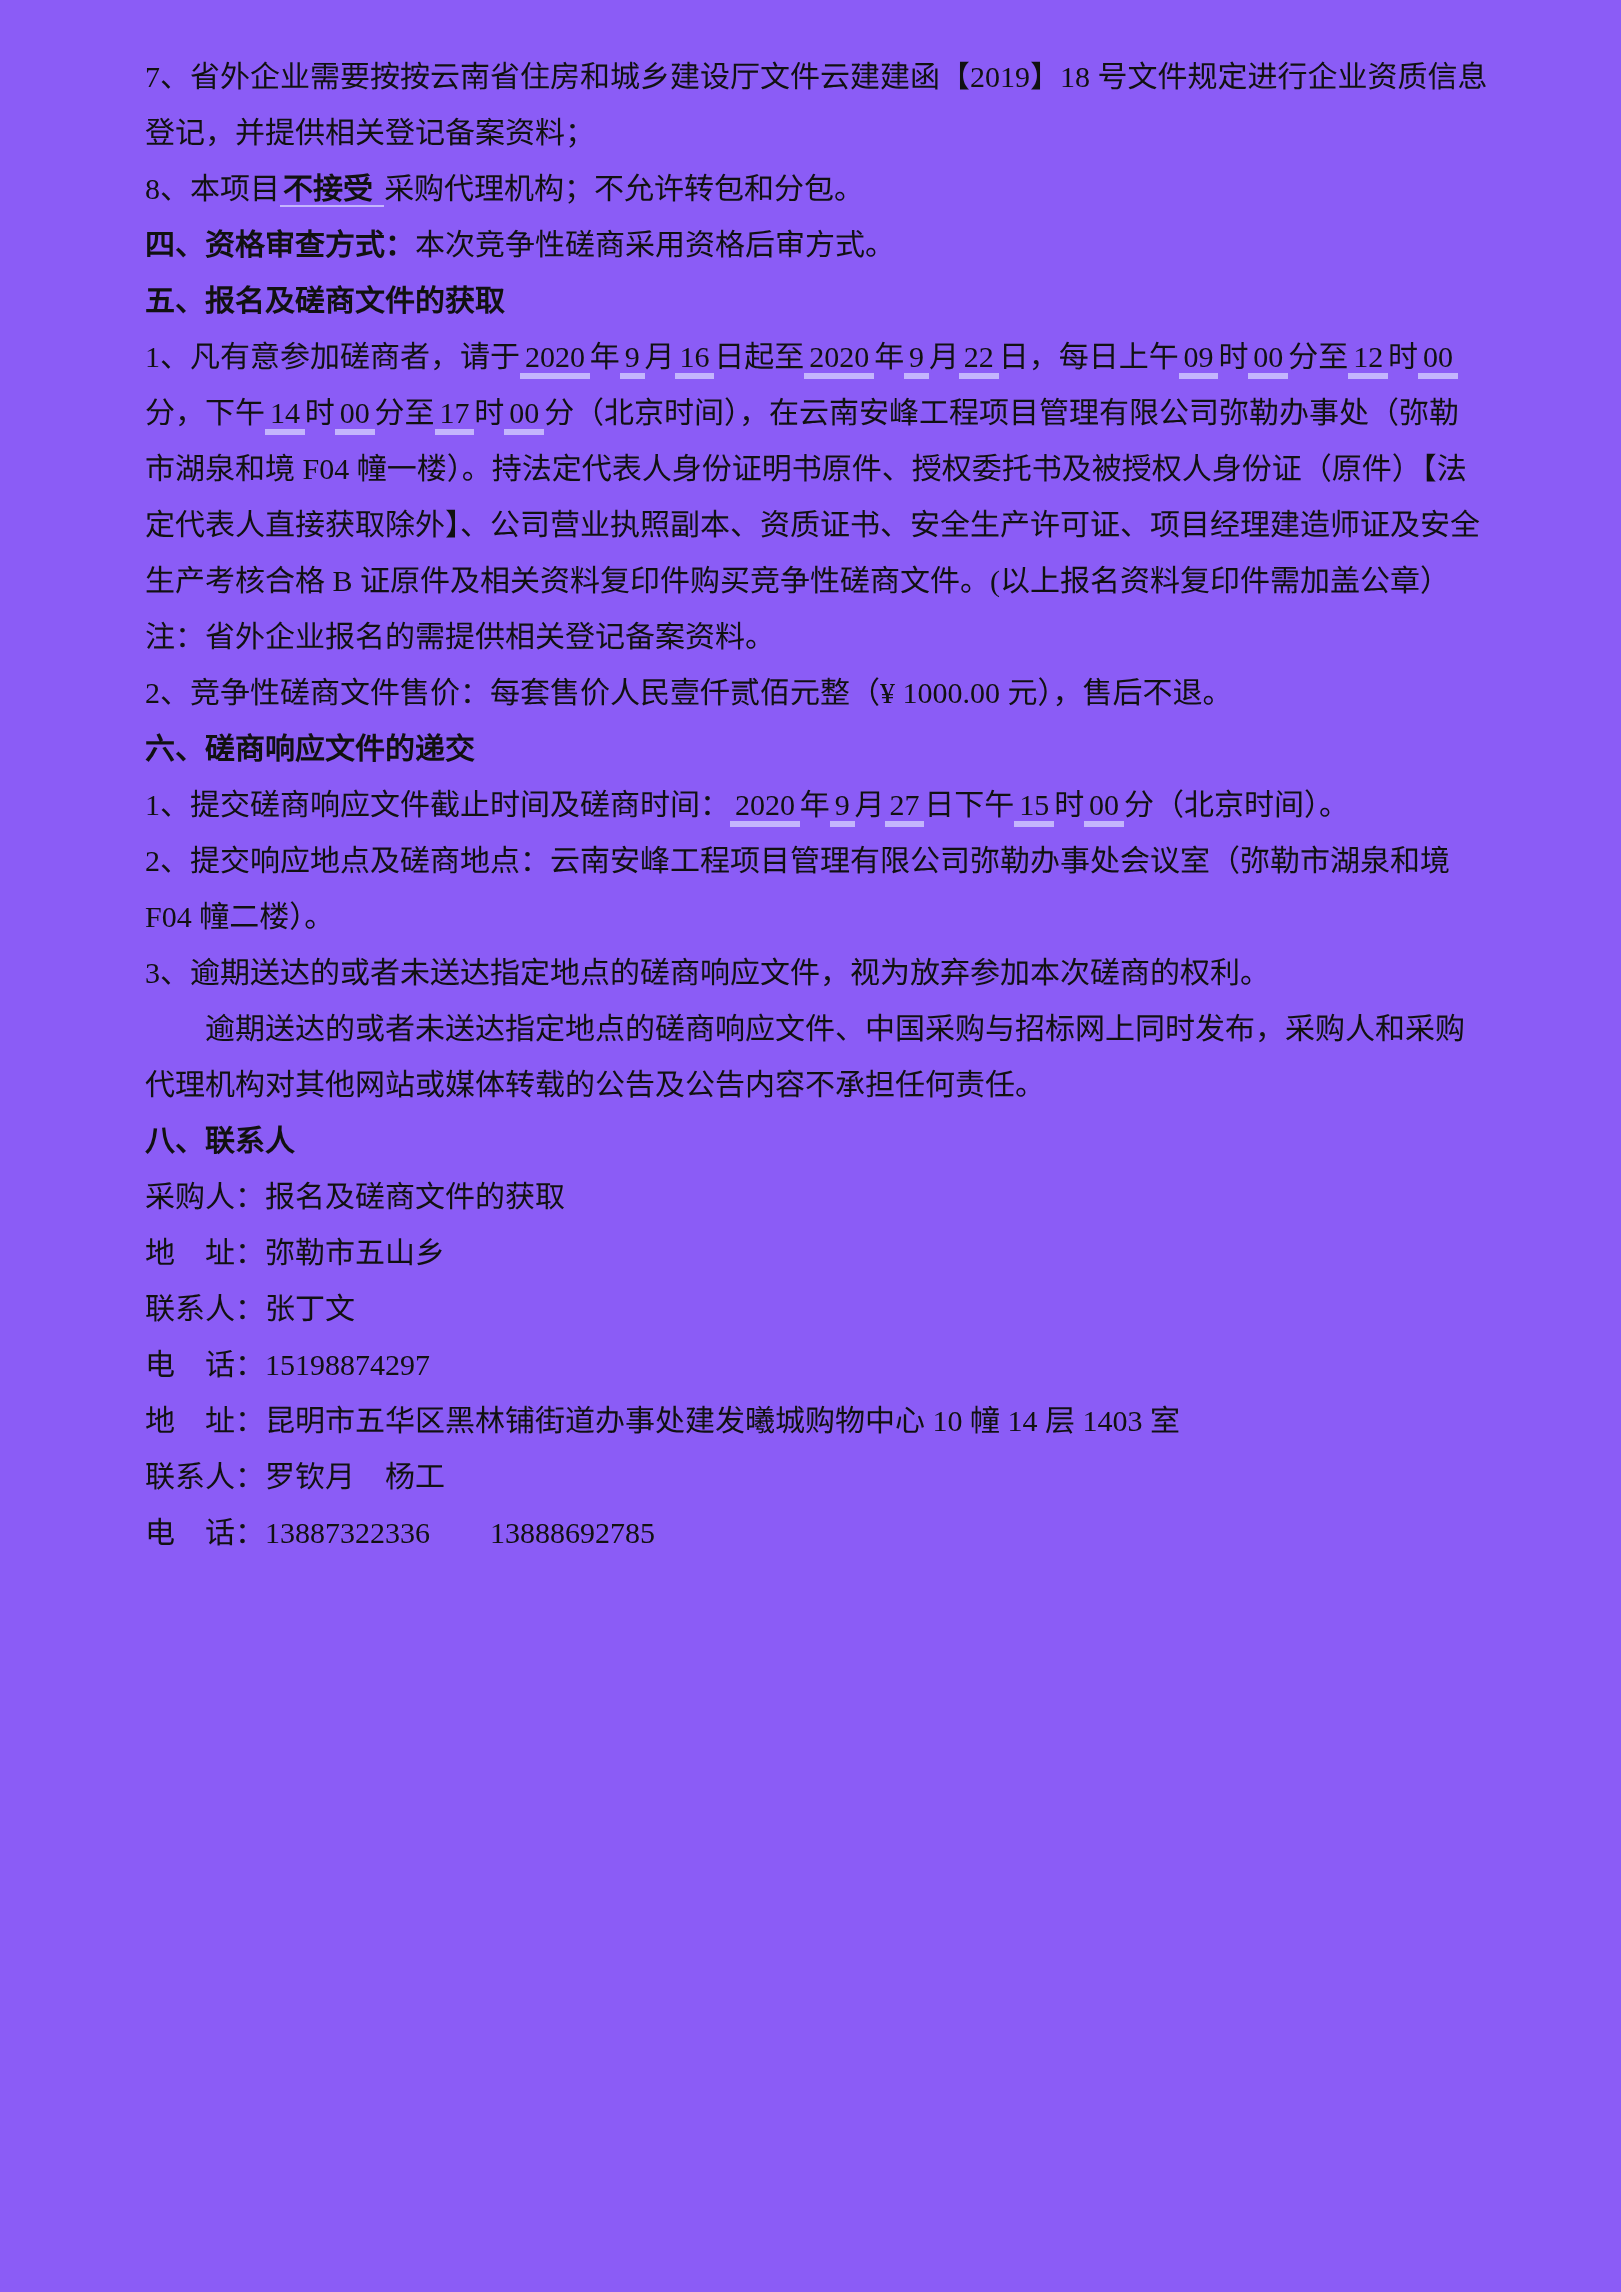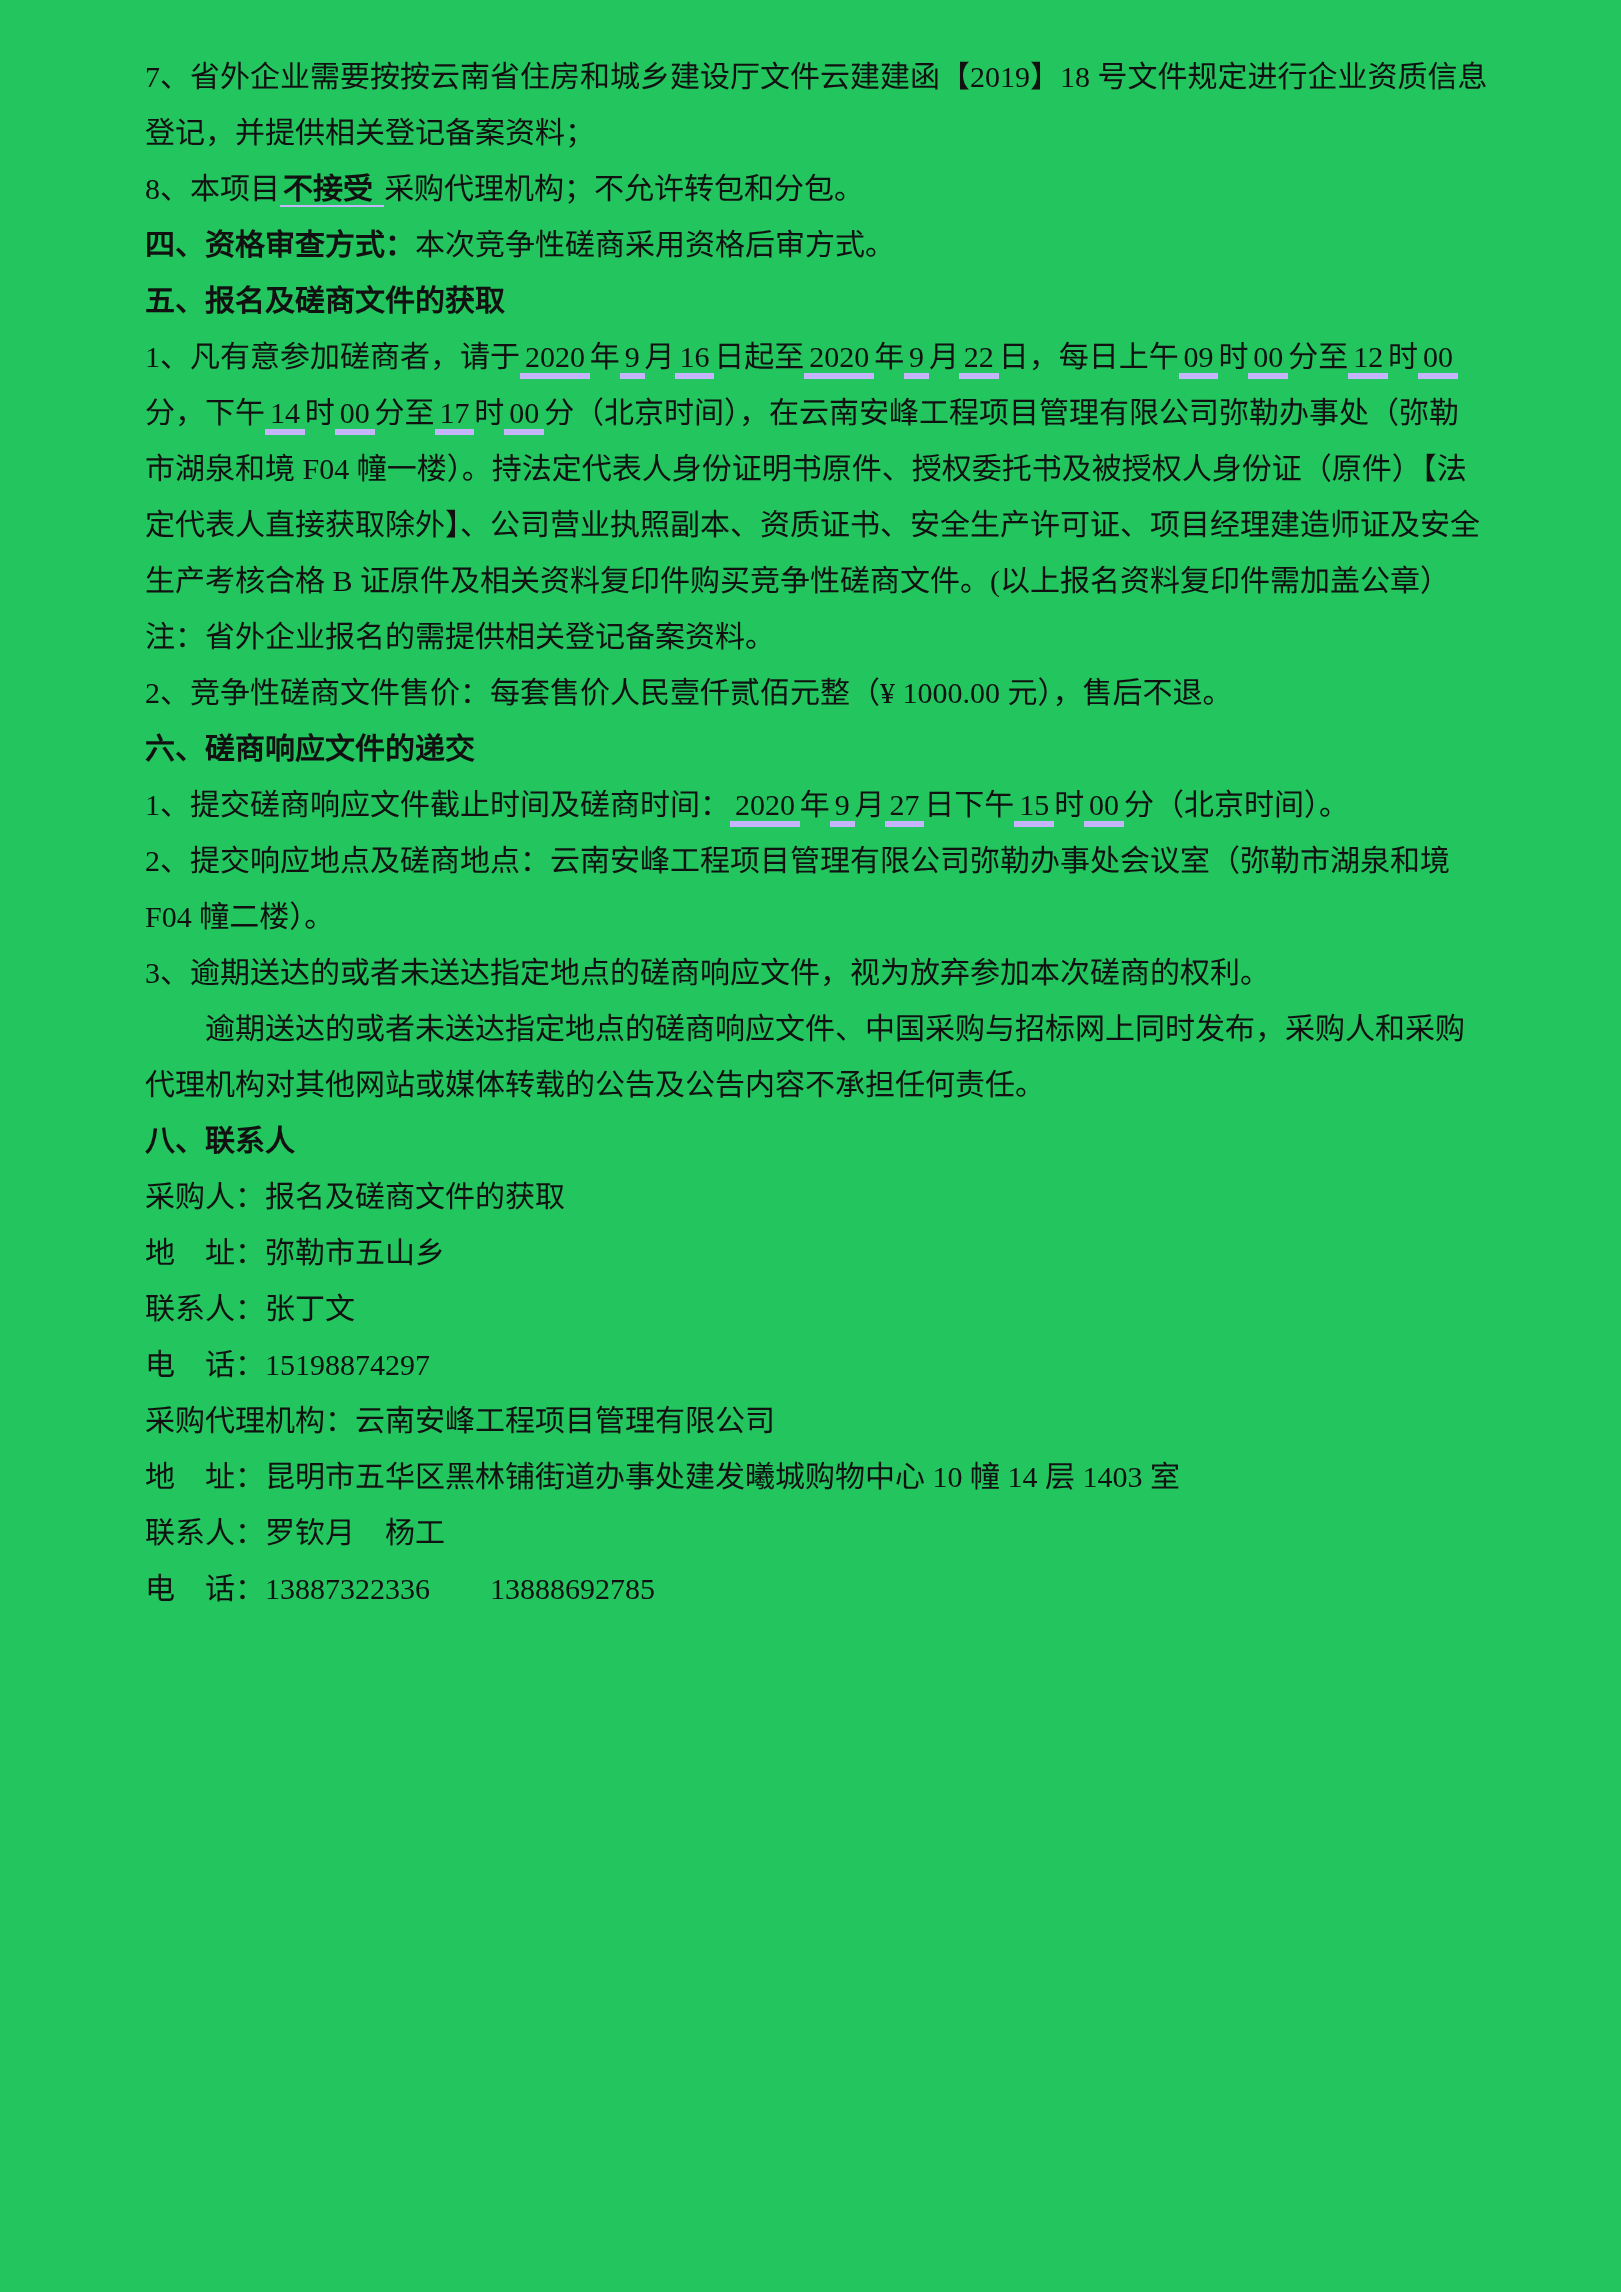--- a/index.html
+++ b/index.html
@@ -4,21 +4,21 @@
 <style>
   html, body {
     margin: 0;
     padding: 0;
     background: #ffffff;
   }
   .page {
     position: relative;
     width: 1621px;
     height: 2293px;
-    background: #22c55e;
+    background: #8b5cf6;
     overflow: hidden;
   }
   .doc-body {
     position: absolute;
     left: 145px;
     top: 49px;
     width: 1343px;
     color: #111111;
     font-family: "Liberation Serif", "DejaVu Serif", serif;
   }
@@ -59,19 +59,18 @@
       <p><span class="b">六、磋商响应文件的递交</span></p>
       <p><span>1、提交磋商响应文件截止时间及磋商时间：</span><span class="u">2020</span><span>年</span><span class="u">9</span><span>月</span><span class="u">27</span><span>日下午</span><span class="u">15</span><span>时</span><span class="u">00</span><span>分（北京时间）。</span></p>
       <p><span>2、提交响应地点及磋商地点：云南安峰工程项目管理有限公司弥勒办事处会议室（弥勒市湖泉和境 F04 幢二楼）。</span></p>
       <p><span>3、逾期送达的或者未送达指定地点的磋商响应文件，视为放弃参加本次磋商的权利。</span></p>
       <p class="indent"><span>逾期送达的或者未送达指定地点的磋商响应文件、中国采购与招标网上同时发布，采购人和采购代理机构对其他网站或媒体转载的公告及公告内容不承担任何责任。</span></p>
       <p><span class="b">八、联系人</span></p>
       <p><span>采购人：报名及磋商文件的获取</span></p>
       <p><span>地　址：弥勒市五山乡</span></p>
       <p><span>联系人：张丁文</span></p>
       <p><span>电　话：15198874297</span></p>
-      <p><span>采购代理机构：云南安峰工程项目管理有限公司</span></p>
       <p><span>地　址：昆明市五华区黑林铺街道办事处建发曦城购物中心 10 幢 14 层 1403 室</span></p>
       <p><span>联系人：罗钦月　杨工</span></p>
       <p><span>电　话：13887322336　　13888692785</span></p>
     </div>
 </div>
 
 
 </body></html>

